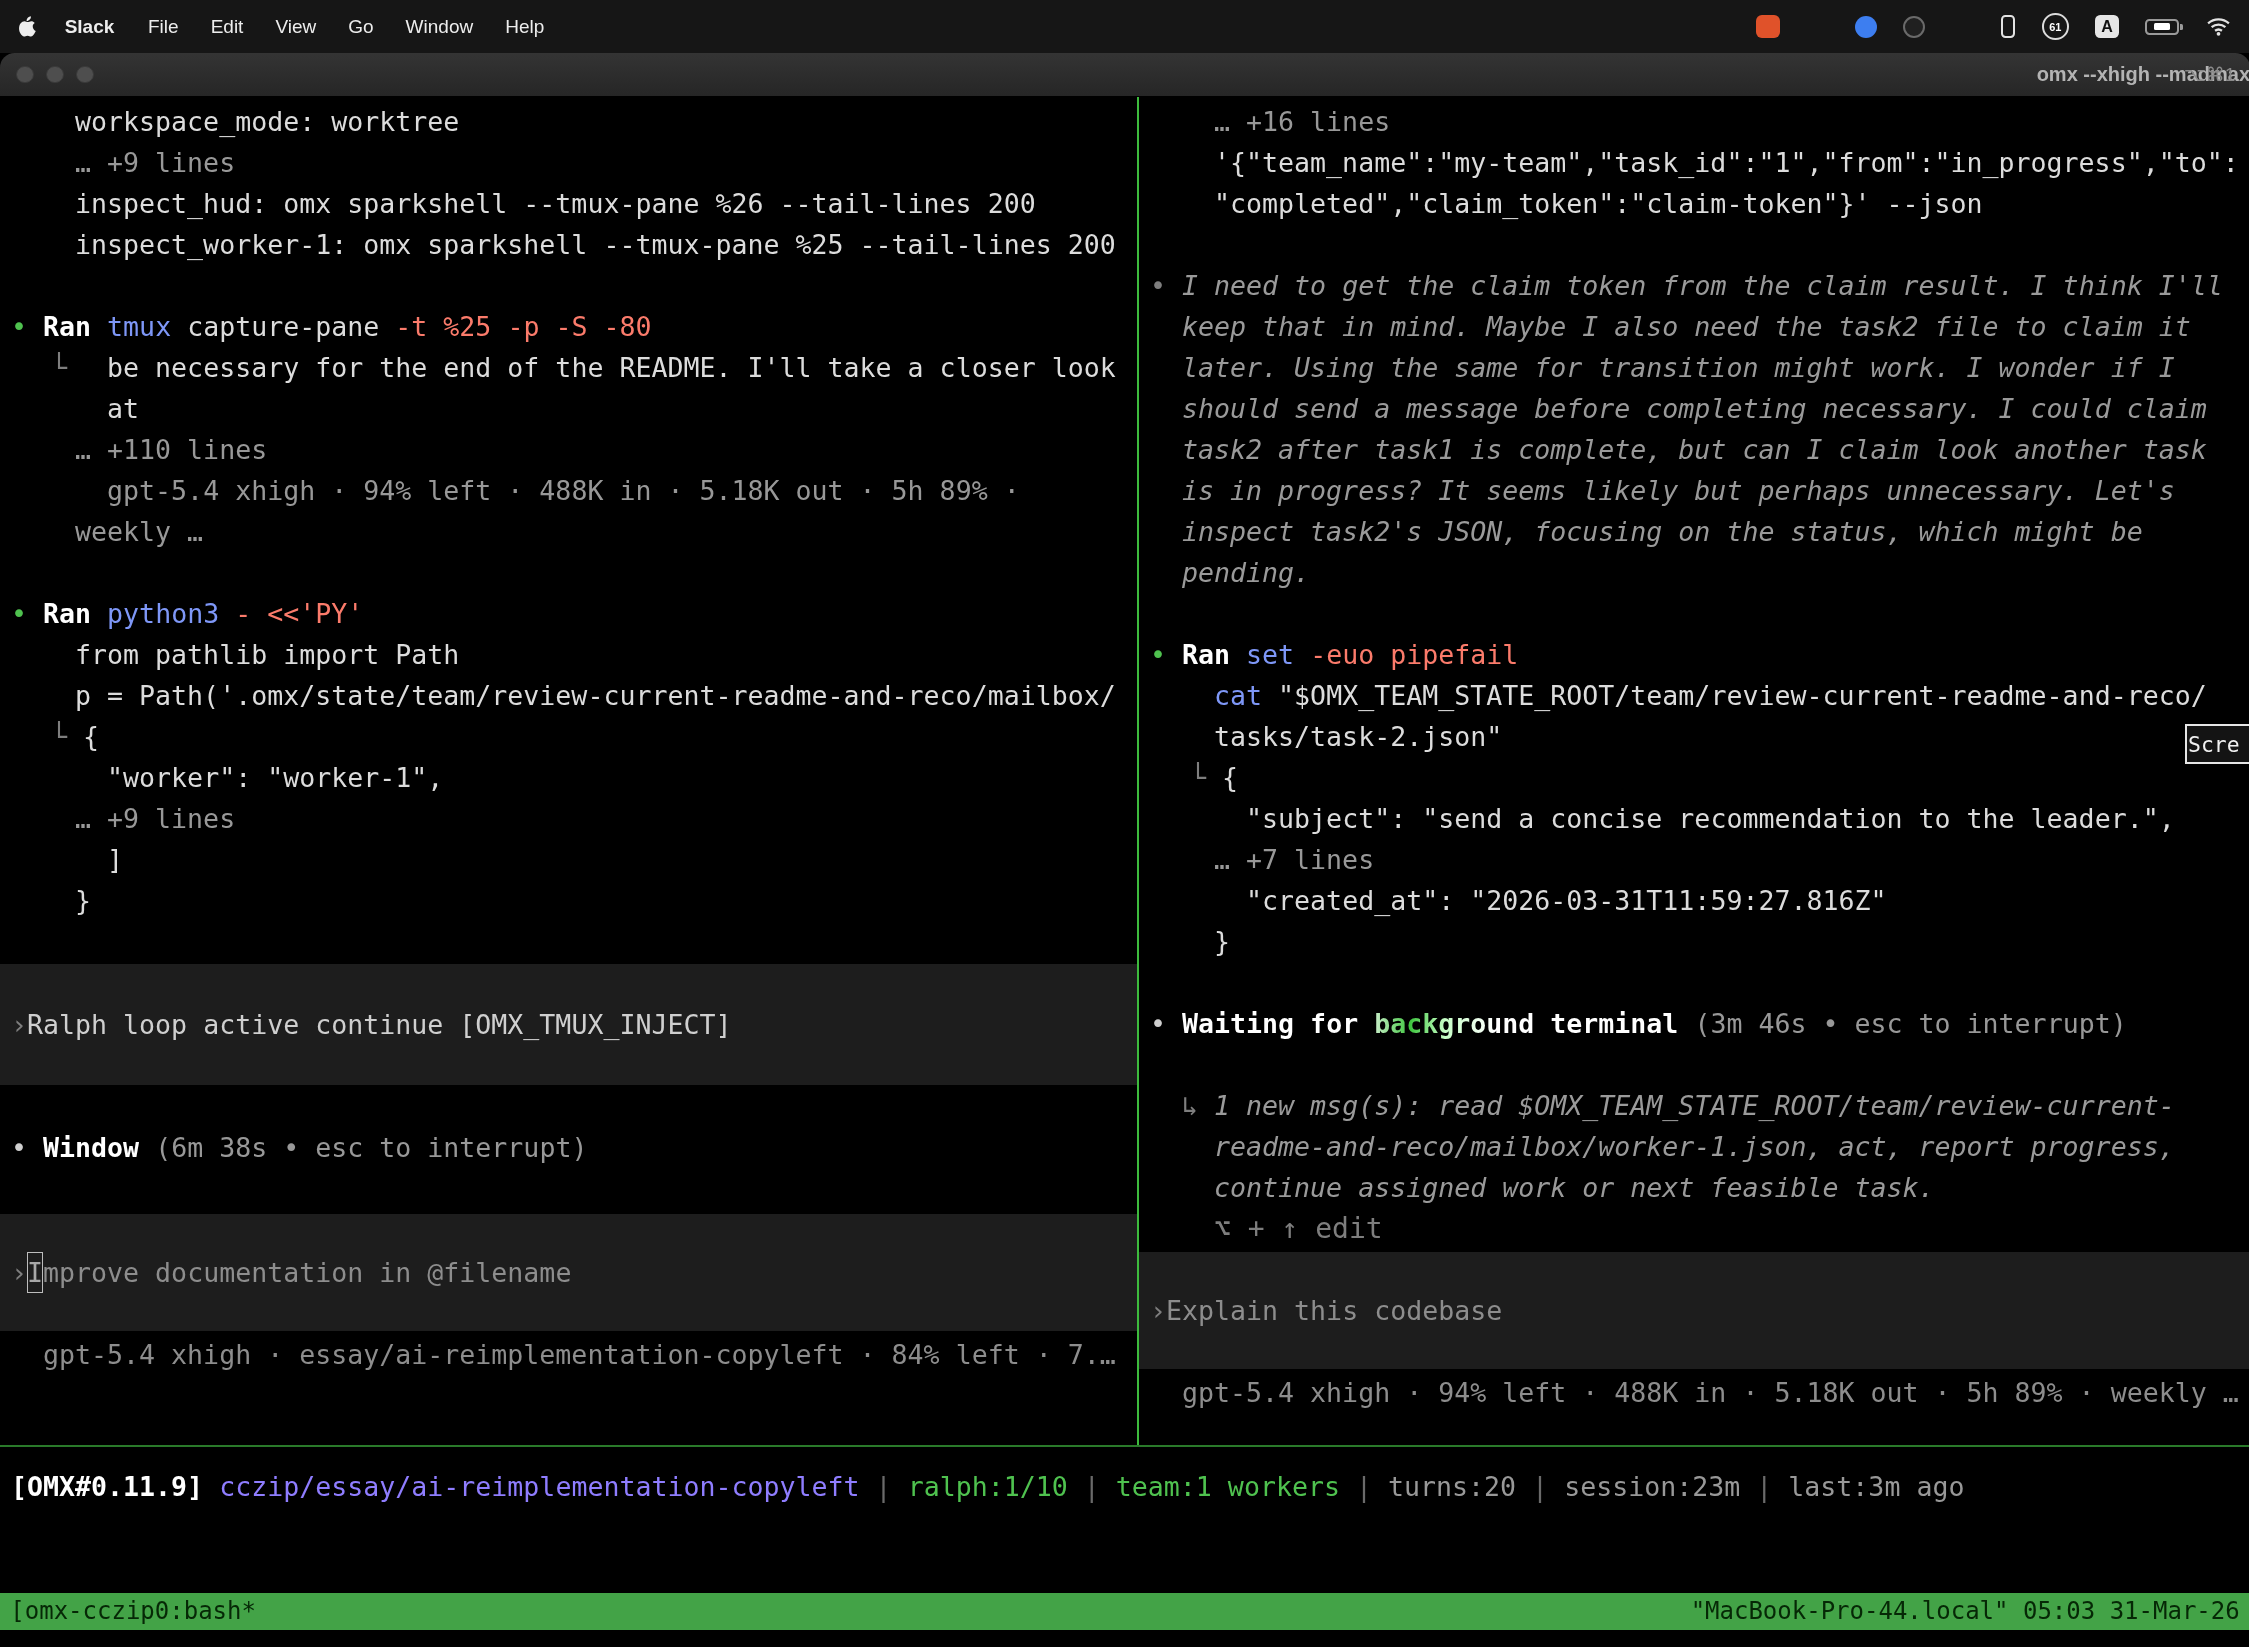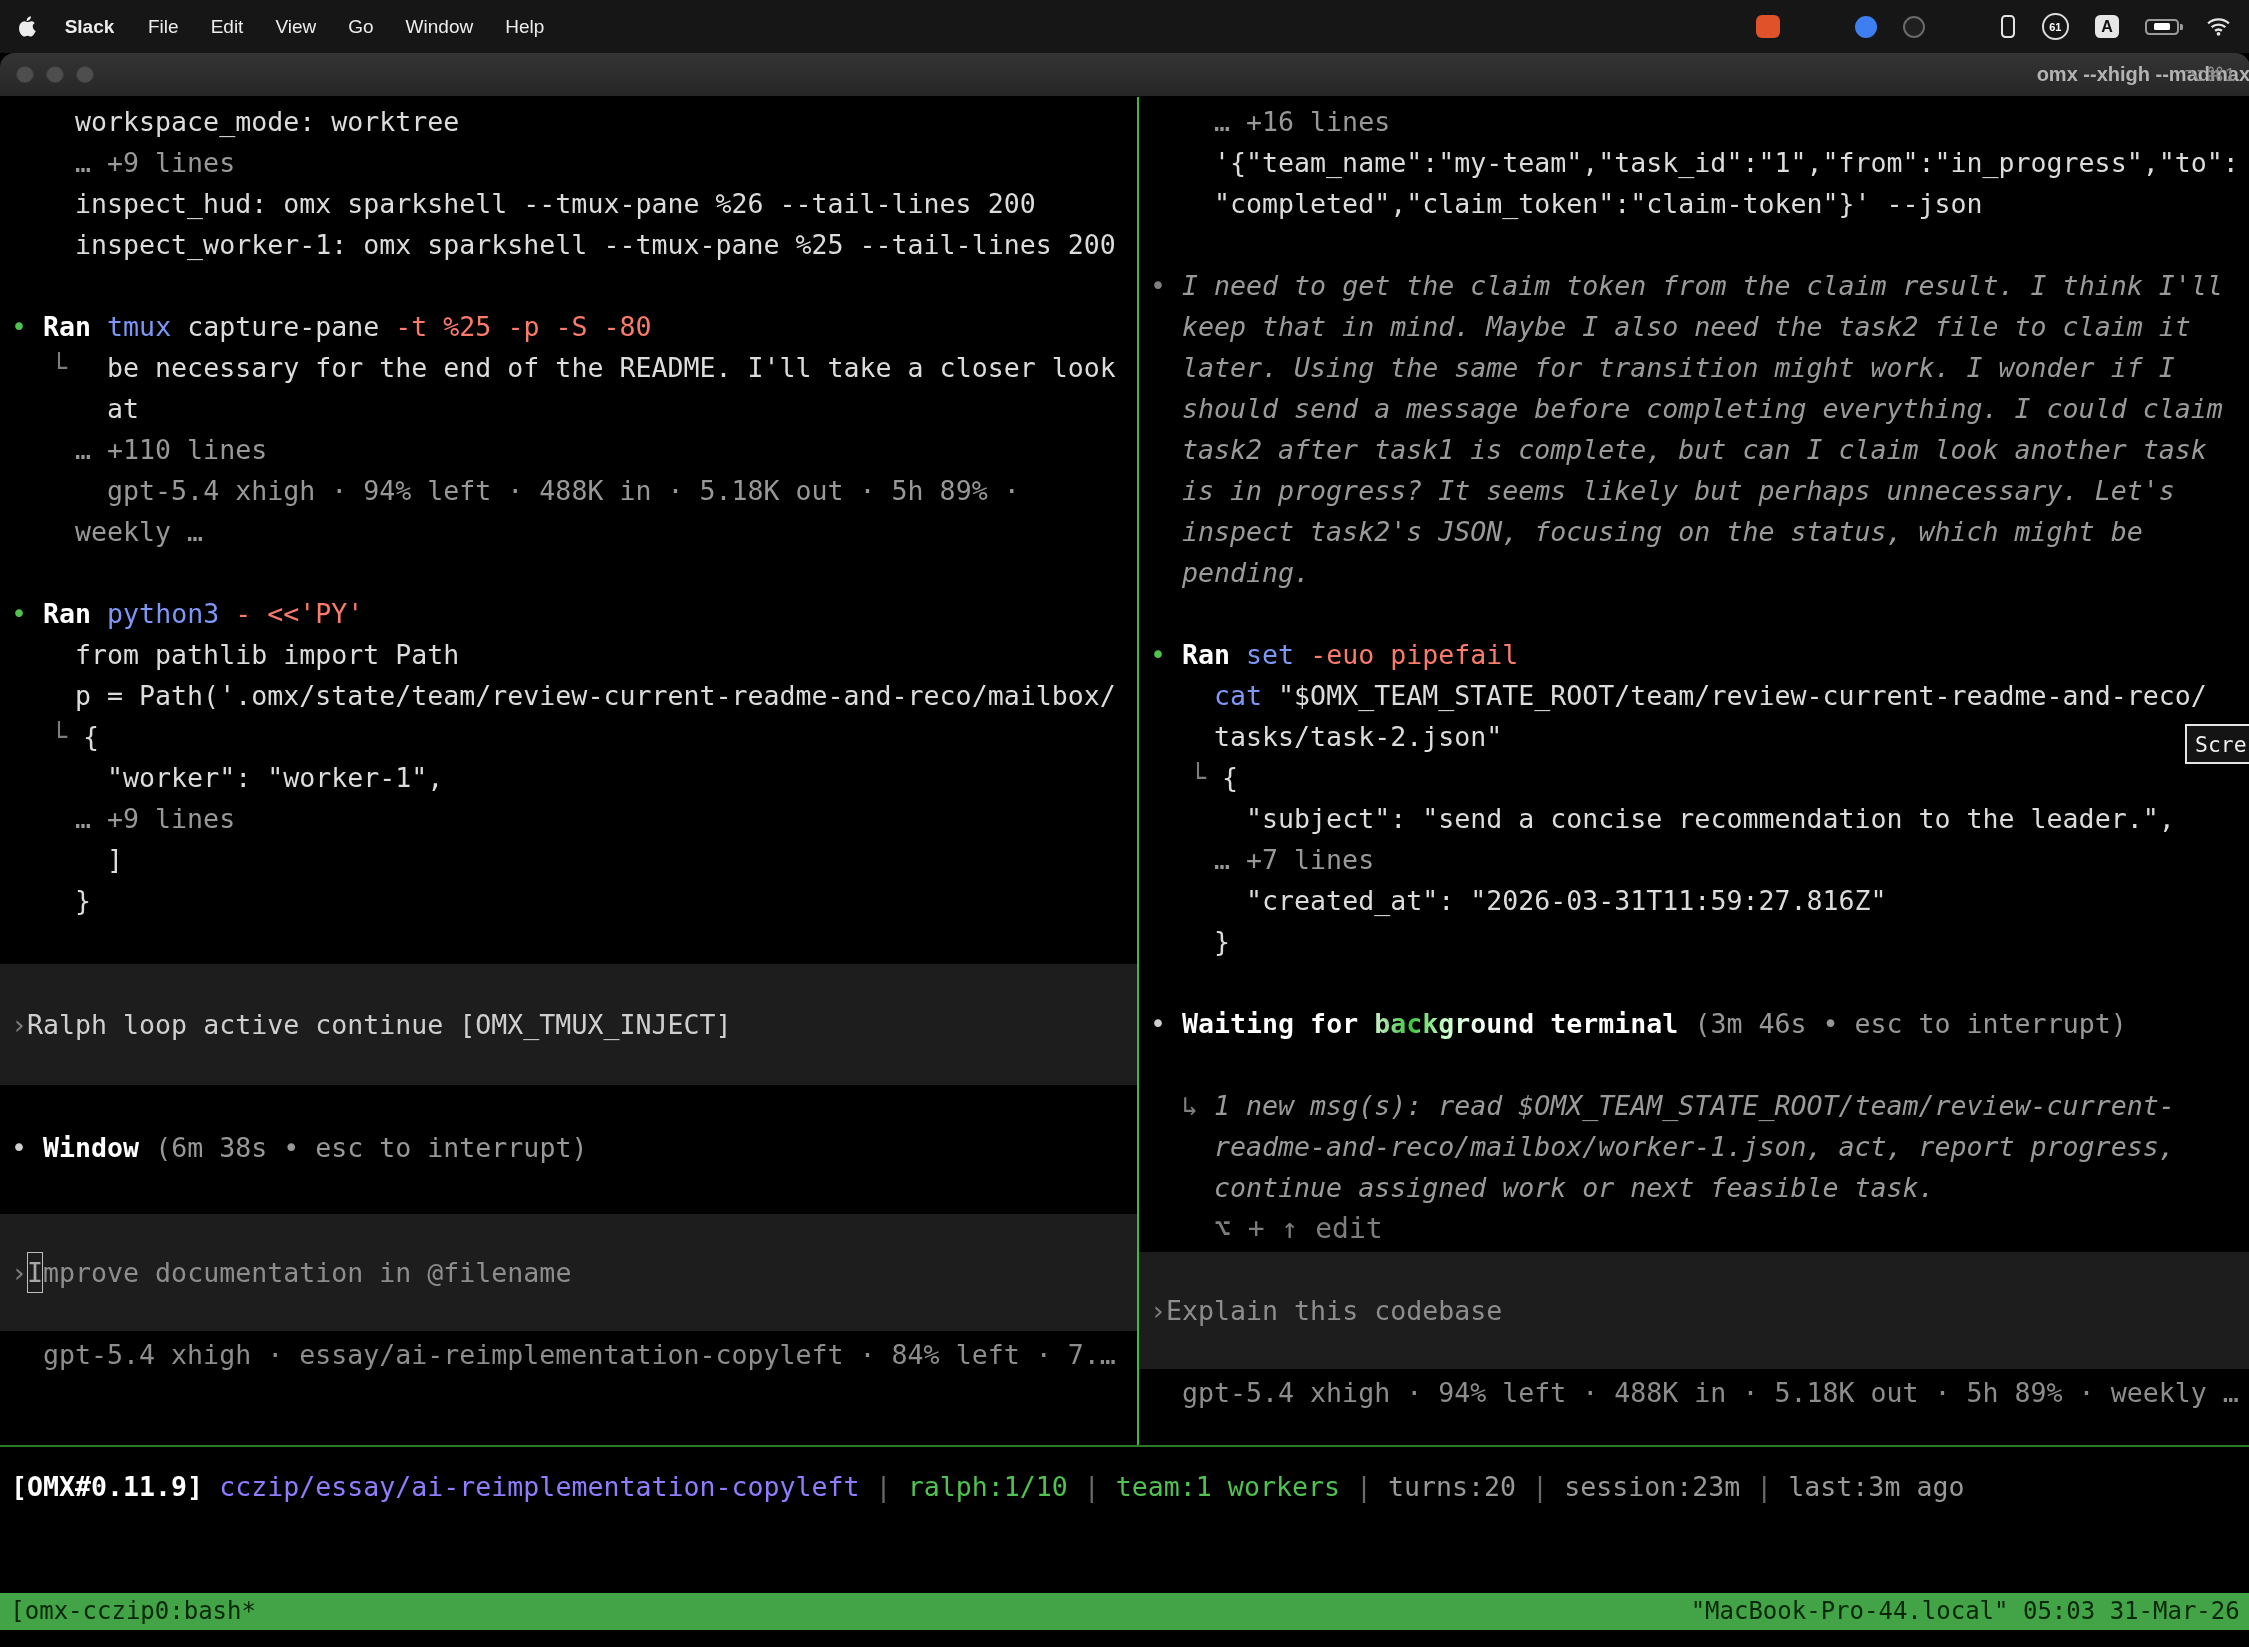--- a/index.html
+++ b/index.html
@@ -70,21 +70,21 @@
   .ftr{color:#8d8d8d}
 
   .shimmer{color:#fff;font-weight:bold}
   @supports ((-webkit-background-clip:text) or (background-clip:text)){
     .shimmer{background:linear-gradient(90deg,#fff 0%,#fff 36%,#3ec53e 46%,#c6ffc6 53%,#fff 63%,#fff 100%);
       -webkit-background-clip:text;background-clip:text;color:transparent}
   }
   .cursor{outline:1.5px solid #bdbdbd;outline-offset:-1.5px;color:#a8a8a8}
 
   .scre{position:absolute;top:627px;right:0;height:40px;width:65px;border:2.2px solid #e6e6e6;border-right:none;
-    background:#141414;color:#f0f0f0;font-size:21.4px;display:flex;align-items:center;padding-left:8px;z-index:5;overflow:hidden}
+    background:#141414;color:#f0f0f0;font-size:21.4px;display:flex;align-items:center;padding-left:1px;z-index:5;overflow:hidden}
 
   .omx{position:absolute;top:1369px;left:11px;height:41px;line-height:41px;white-space:nowrap}
   .sep{color:#6a6a6a}
 
   .tmuxbar{position:absolute;top:1496px;left:0;right:0;height:37px;background:#43a347;color:#062806;
     display:flex;align-items:center;justify-content:space-between;font-size:24px;padding:0 10.3px;white-space:nowrap}
 </style>
 </head>
 <body>
 
@@ -201,21 +201,21 @@
     <div class="vdiv"></div>
 
     <div class="pane pane-right">
       <div class="ln c4"><span class="t-g">… +16 lines</span></div>
       <div class="ln c4"><span class="t-w">'{"team_name":"my-team","task_id":"1","from":"in_progress","to":</span></div>
       <div class="ln c4"><span class="t-w">"completed","claim_token":"claim-token"}' --json</span></div>
       <div class="ln"></div>
       <div class="ln"><span class="t-dim">•</span> <span class="t-it">I need to get the claim token from the claim result. I think I'll</span></div>
       <div class="ln c2"><span class="t-it">keep that in mind. Maybe I also need the task2 file to claim it</span></div>
       <div class="ln c2"><span class="t-it">later. Using the same for transition might work. I wonder if I</span></div>
-      <div class="ln c2"><span class="t-it">should send a message before completing everything. I could claim</span></div>
+      <div class="ln c2"><span class="t-it">should send a message before completing necessary. I could claim</span></div>
       <div class="ln c2"><span class="t-it">task2 after task1 is complete, but can I claim look another task</span></div>
       <div class="ln c2"><span class="t-it">is in progress? It seems likely but perhaps unnecessary. Let's</span></div>
       <div class="ln c2"><span class="t-it">inspect task2's JSON, focusing on the status, which might be</span></div>
       <div class="ln c2"><span class="t-it">pending.</span></div>
       <div class="ln"></div>
       <div class="ln"><span class="t-grn">•</span> <span class="t-b">Ran</span> <span class="t-blue">set</span> <span class="t-red">-euo pipefail</span></div>
       <div class="ln c4"><span class="t-blue">cat</span> <span class="t-w">"$OMX_TEAM_STATE_ROOT/team/review-current-readme-and-reco/</span></div>
       <div class="ln c4"><span class="t-w">tasks/task-2.json"</span></div>
       <div class="ln c25"><span class="t-dim">└</span> <span class="t-w">{</span></div>
       <div class="ln c6"><span class="t-w">"subject": "send a concise recommendation to the leader.",</span></div>

